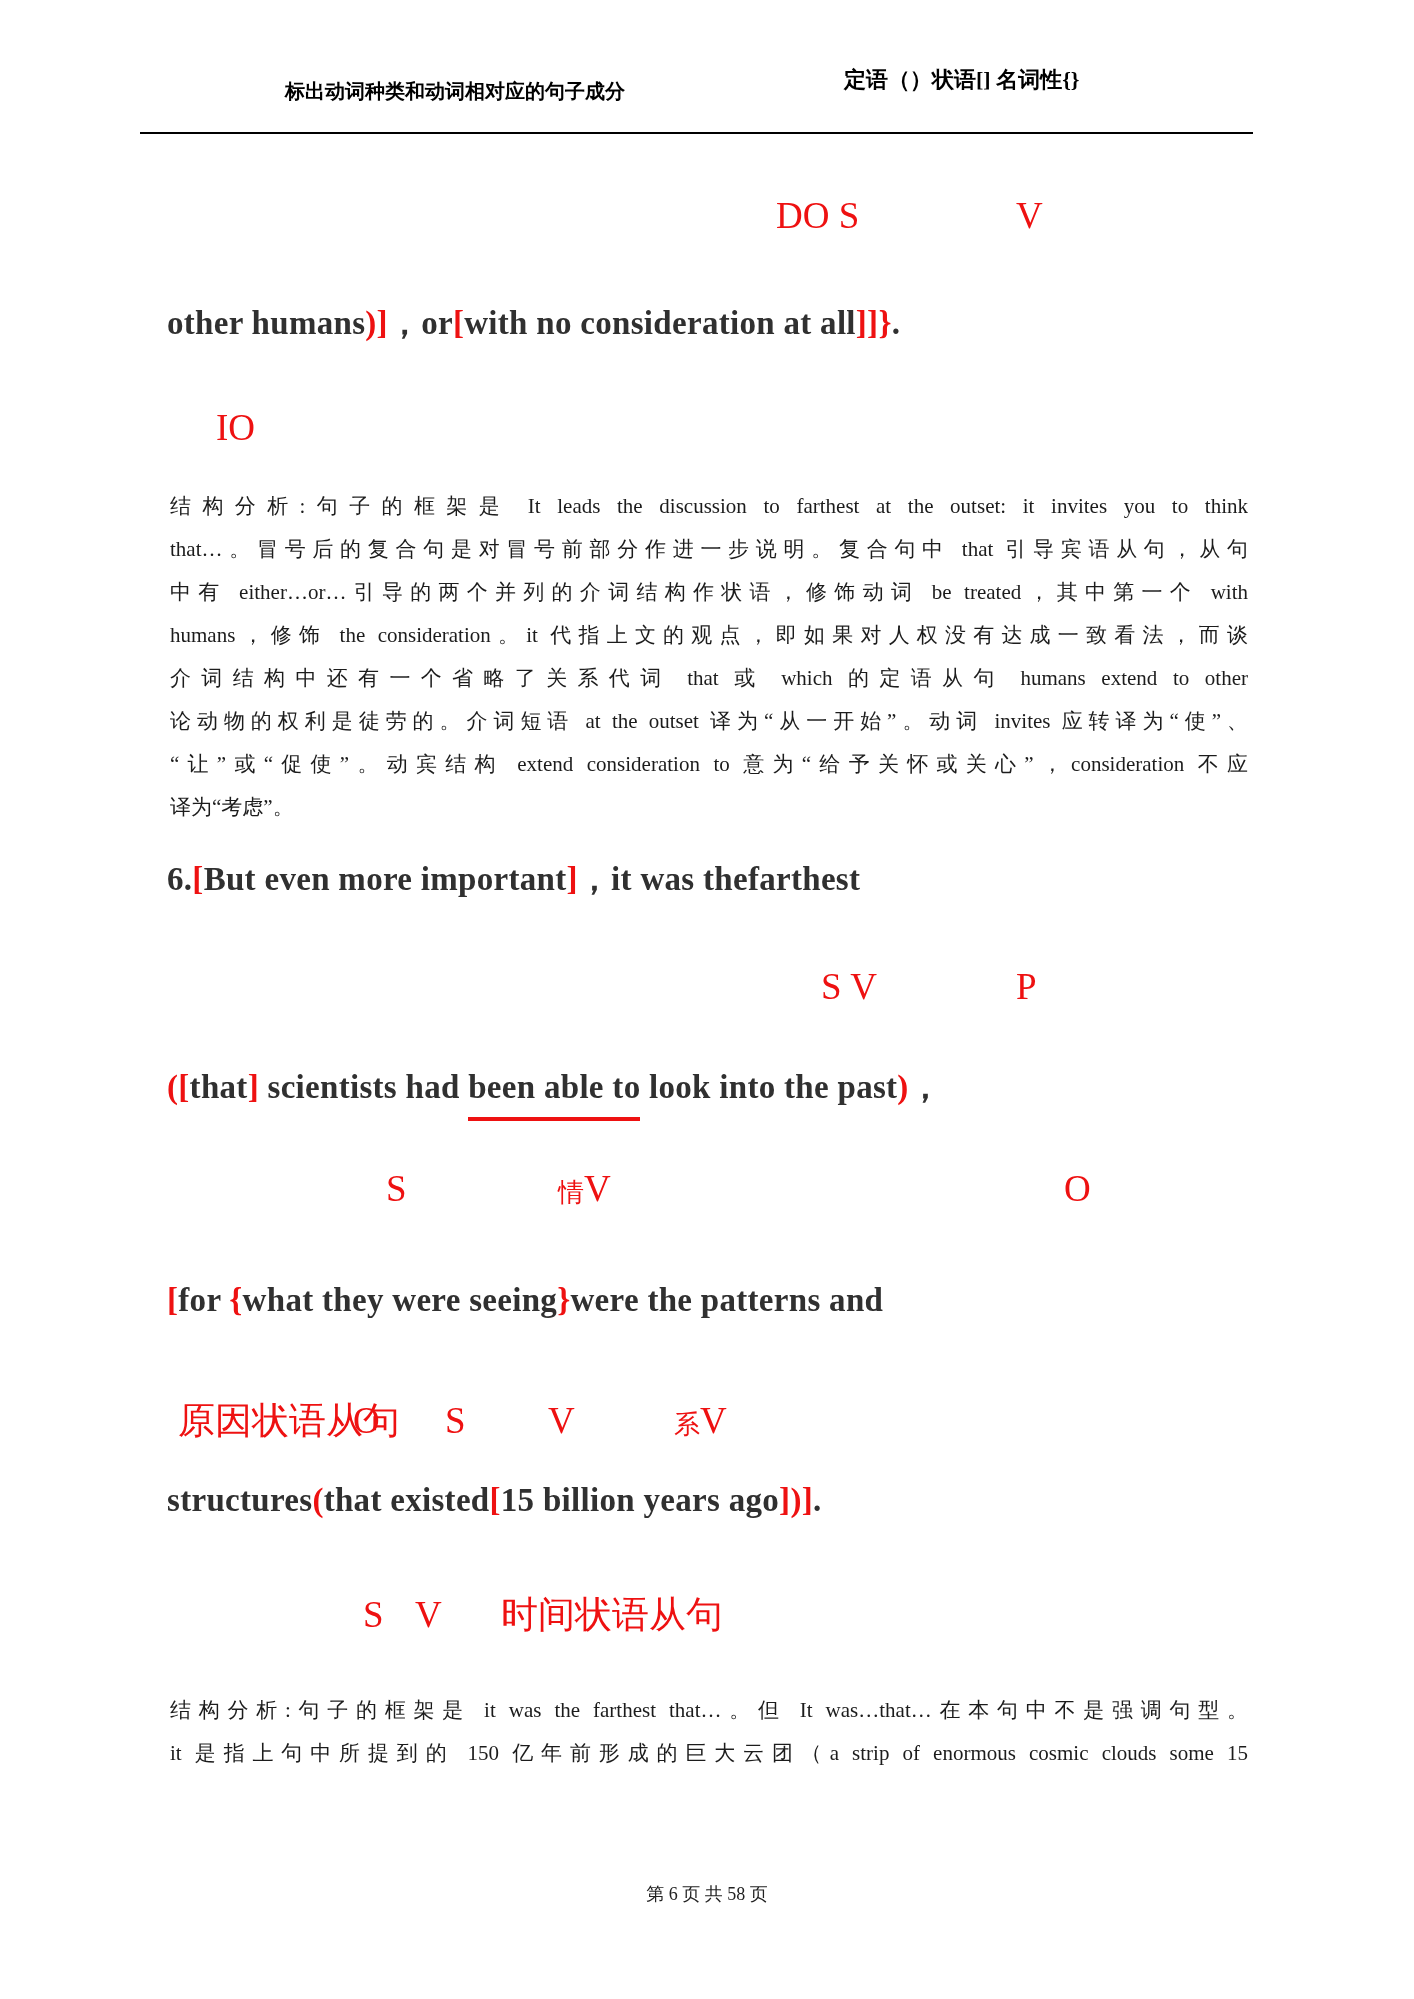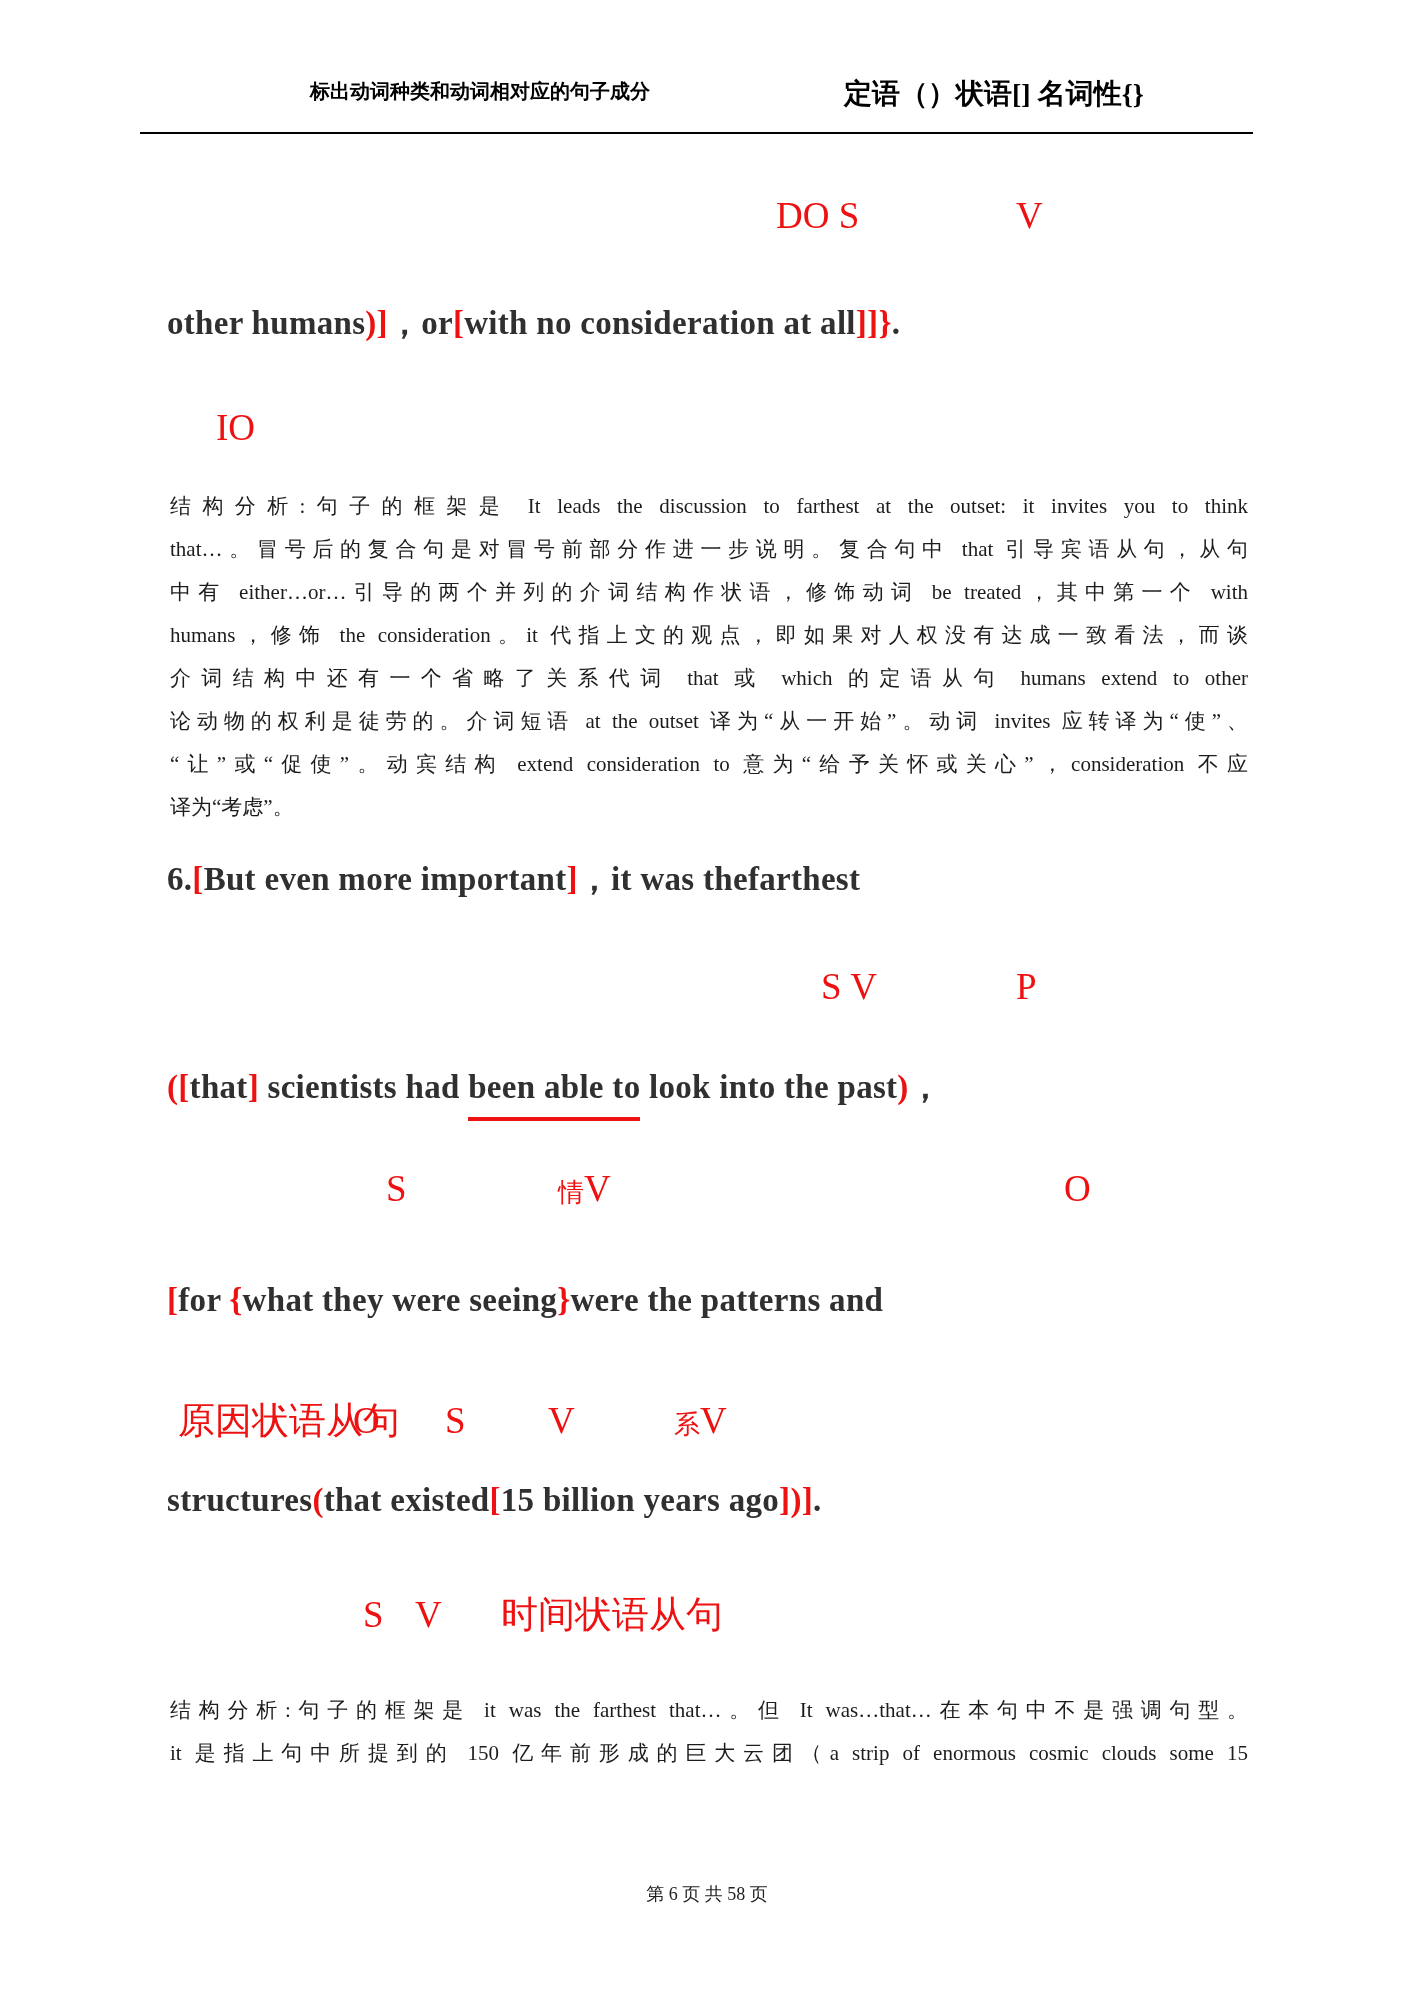--- a/index.html
+++ b/index.html
@@ -3,22 +3,22 @@
 <meta charset="utf-8">
 <style>
   :root { --red:#ee1111; --ink:#303030; --text:#1c1c1c; }
   * { box-sizing: border-box; }
   html,body { margin:0; padding:0; background:#ffffff; }
   .page {
     position:relative; width:1414px; height:1999px; background:#fff; overflow:hidden;
     font-family:"Liberation Serif","DejaVu Serif",serif; color:var(--text);
   }
   .hdr { position:absolute; font-weight:bold; color:#000; white-space:nowrap; }
-  .hdr-left  { left:310px; top:78px;  font-size:20px; }
-  .hdr-right { left:844px; top:75px;  font-size:28px; }
+  .hdr-left  { left:285px; top:78px;  font-size:20px; }
+  .hdr-right { left:844px; top:65px;  font-size:22px; }
   .rule { position:absolute; left:140px; top:132px; width:1113px; height:2px; background:#000; }
 
   .ann { position:absolute; left:8px; width:1414px; height:48px; color:var(--red); }
   .ann > .tag { position:absolute; bottom:0; font-size:37px; white-space:nowrap; line-height:1; }
   .cjk-label { font-size:28px; }
   .cjk-small { font-size:26px; }
 
   .heading {
     position:absolute; left:167px; white-space:nowrap;
     font-weight:bold; font-size:33px; letter-spacing:0.3px; color:var(--ink); line-height:1.25;

